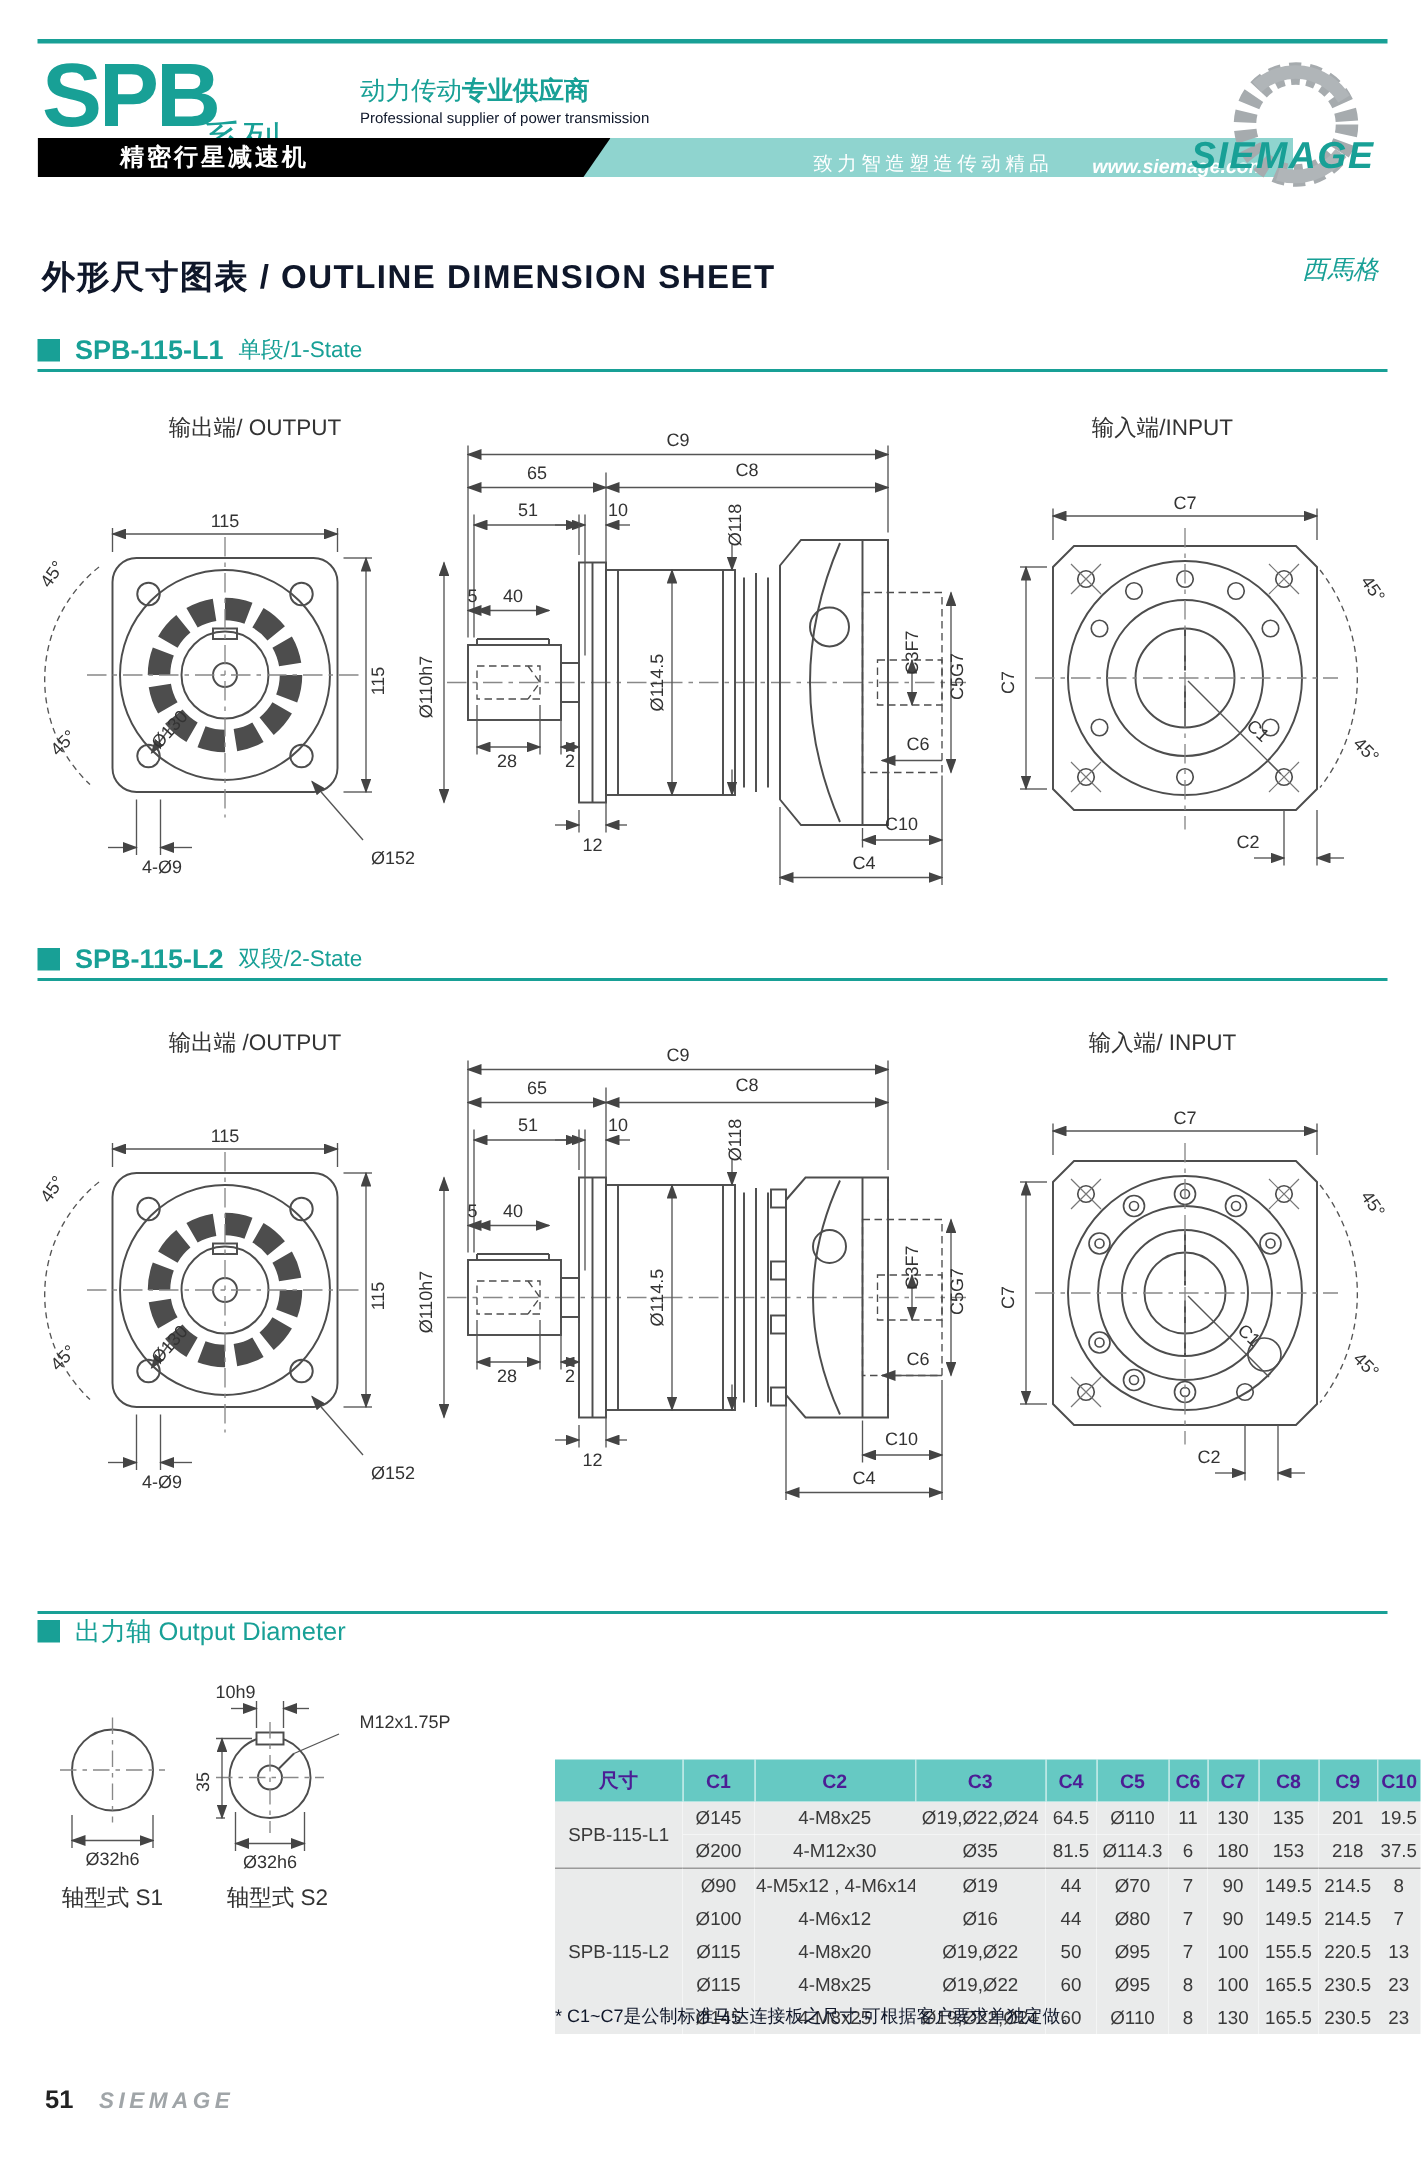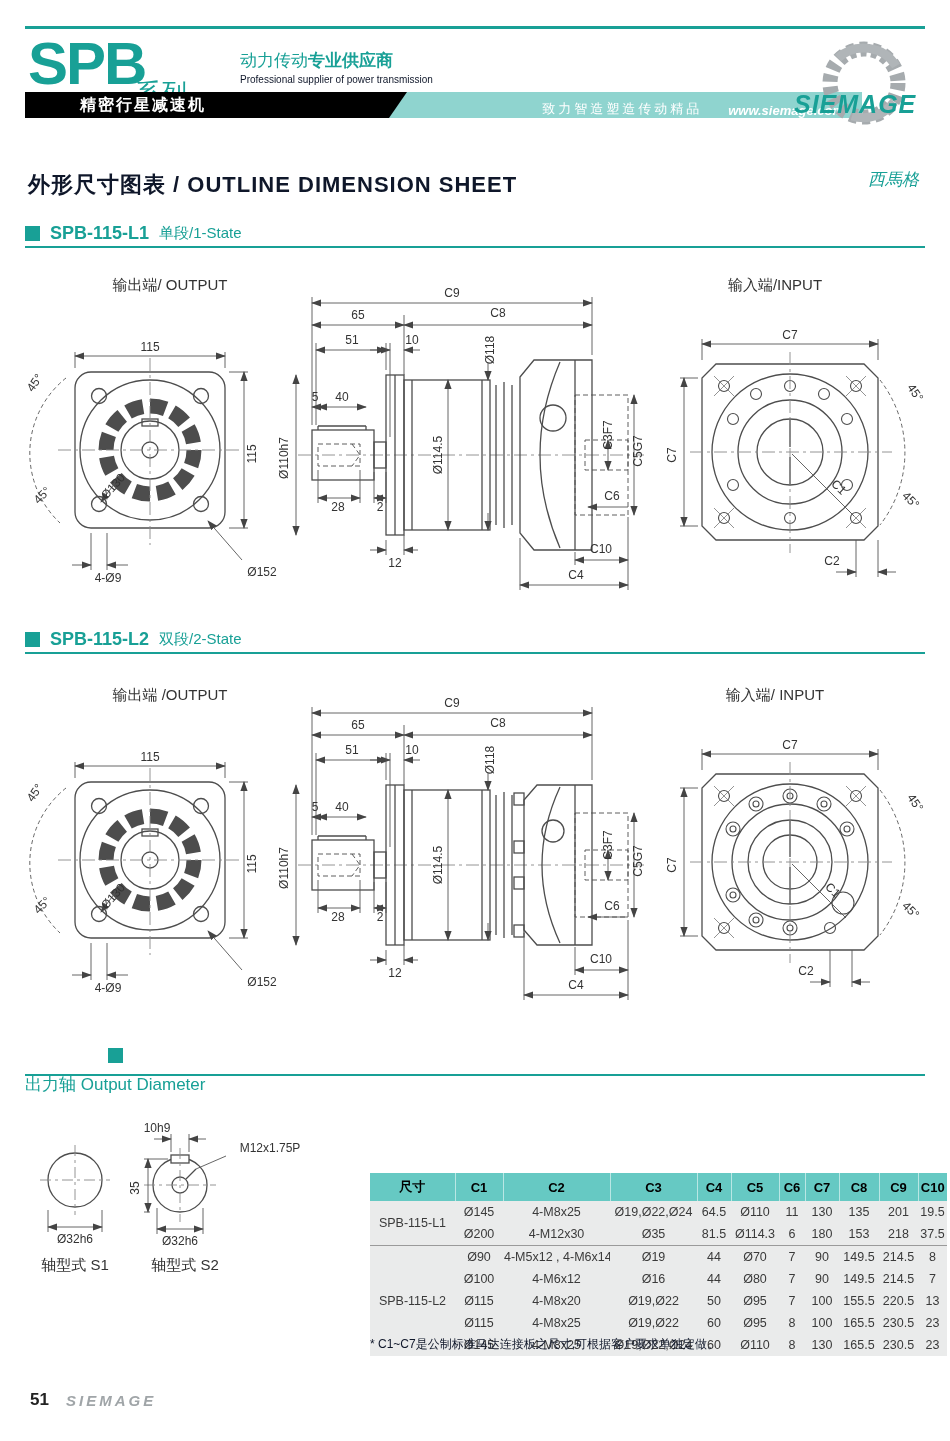--- a/index.html
+++ b/index.html
@@ -27,21 +27,21 @@
   .sec-head .sq{width:15px;height:15px;background:#18a096;flex:0 0 auto;}
   .sec-head .model{font-size:18px;font-weight:bold;color:#18a096;}
   .sec-head .state{font-size:15px;color:#18a096;}
   .sec-rule{left:25px;width:900px;height:2px;background:#18a096;}
   
   svg text{font-family:"Liberation Sans",sans-serif;}
   .dtxt{font-size:12px;fill:#333;}
   .vtitle{font-size:15px;fill:#333;}
   
   #dim-table{position:absolute;left:370px;top:1173px;width:577px;border-collapse:collapse;table-layout:fixed;font-size:12.5px;}
-  #dim-table th{background:#66c9c3;color:#000000;font-weight:bold;font-size:13px;height:26px;border-left:1px solid rgba(255,255,255,.55);}
+  #dim-table th{background:#66c9c3;color:#4c1d95;font-weight:bold;font-size:13px;height:26px;border-left:1px solid rgba(255,255,255,.55);}
   #dim-table th:first-child{border-left:none;}
   #dim-table td{background:#eaebeb;color:#3a3a3a;text-align:center;height:22px;padding:0 1px;white-space:nowrap;overflow:hidden;}
   #dim-table td.model-cell{font-size:12.5px;color:#3a3a3a;}
   #dim-table tr.group-divider td{border-top:1.5px solid #9a9a9a;}
   #table-notes{left:370px;top:1336px;font-size:12px;color:#0f172a;line-height:1.45;}
   
   #footer-page{left:30px;top:1390px;font-size:17px;font-weight:bold;color:#222;}
   #footer-brand{left:66px;top:1392px;font-size:15px;font-weight:bold;font-style:italic;color:#a0a5a8;letter-spacing:3px;}
 </style>
 </head>
@@ -452,21 +452,21 @@
       <line x1="852" y1="317" x2="870" y2="317" marker-start="url(#ar2)"></line>
   </g>
   <text class="dtxt" x="790" y="84" text-anchor="middle">C7</text>
   <text class="dtxt" x="676" y="200" text-anchor="middle" transform="rotate(-90 676 200)">C7</text>
   <text class="dtxt" x="912" y="140" text-anchor="middle" transform="rotate(55 912 140)">45°</text>
   <text class="dtxt" x="908" y="248" text-anchor="middle" transform="rotate(45 908 248)">45°</text>
   <text class="dtxt" x="830" y="228" text-anchor="middle" transform="rotate(43 830 228)">C1</text>
   <text class="dtxt" x="806" y="310" text-anchor="middle">C2</text>
 </svg>
 
-<div class="abs sec-head" style="top:1048px;flex-direction:column;">
+<div class="abs sec-head" style="top:1076px;">
   <span class="sq"></span>
   <span class="model" style="font-weight:normal;font-size:17px;"><span>出力轴</span> <span>Output Diameter</span></span>
 </div>
 <div class="abs sec-rule" style="top:1074px;"></div>
 
 <svg class="abs" style="left:20px;top:1100px;" width="340" height="190" viewBox="0 0 340 190">
   <defs>
     <marker id="ar3" markerWidth="11" markerHeight="8" refX="10" refY="4" orient="auto-start-reverse">
         <path d="M0,0 L11,4 L0,8 z" fill="#444"></path>
       </marker>

